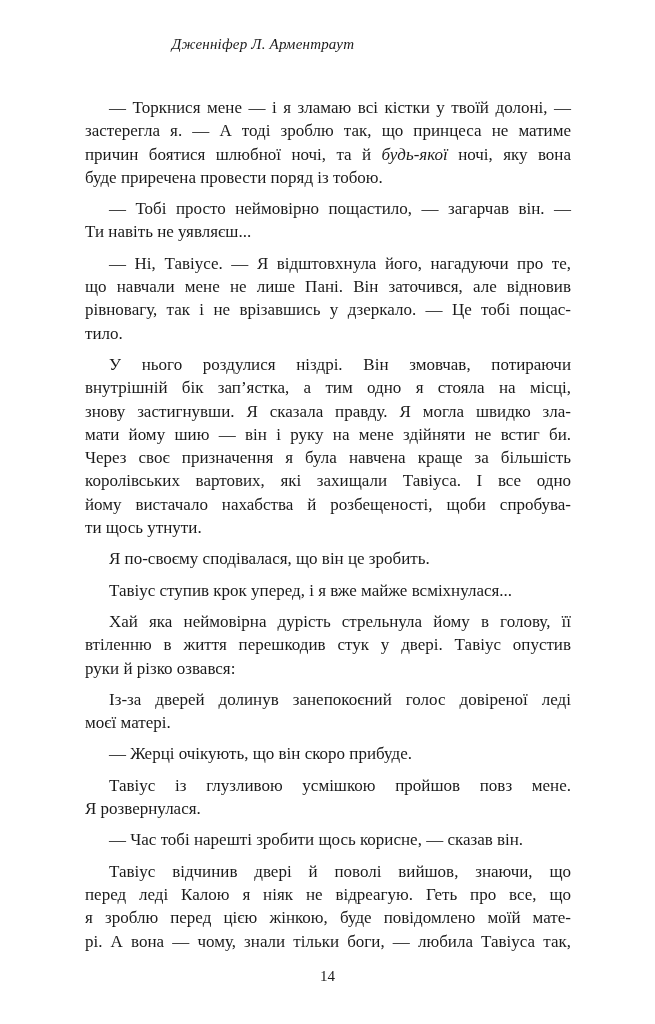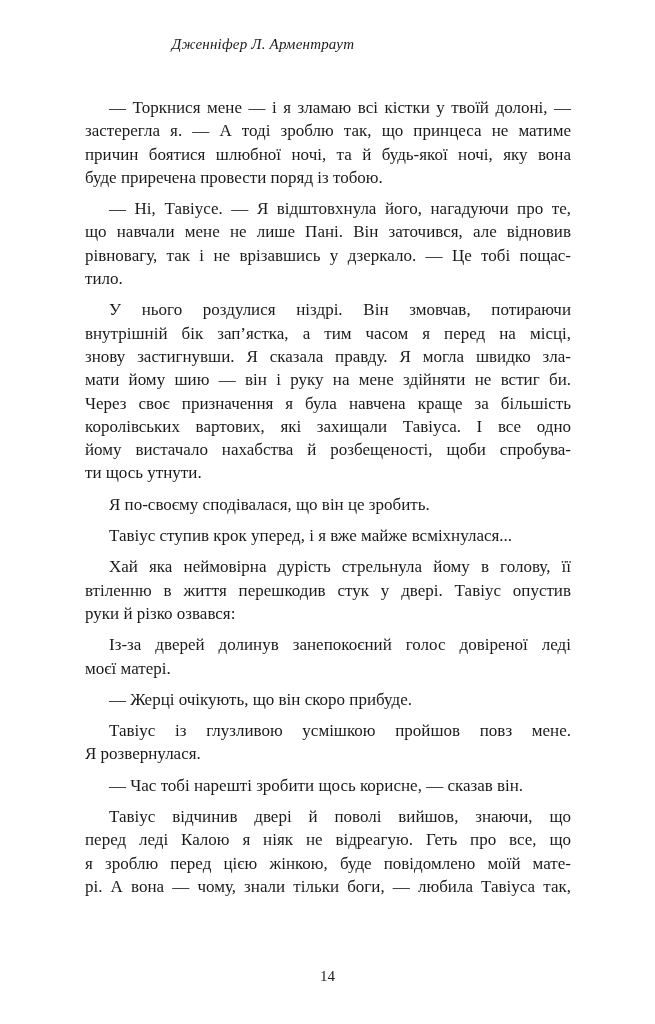--- a/index.html
+++ b/index.html
@@ -47,21 +47,21 @@
       text-align-last: justify;
       white-space: nowrap;
     }
     .para .ln.last {
       text-align-last: left;
     }
     .para .ln.first {
       padding-left: 24px;
     }
     .para { text-indent: 0; }
-    .em { }
+    .em { font-style: italic; }
     .page-number {
       position: absolute;
       top: 968px;
       left: 0;
       width: 655px;
       text-align: center;
       font-size: 15px;
       font-family: "Liberation Serif", "DejaVu Serif", serif;
     }
   </style>
@@ -73,31 +73,35 @@
 <div class="text-block">
 
   <p class="para">
     <span class="ln first">— Торкнися мене — і я зламаю всі кістки у твоїй долоні, —</span>
     <span class="ln">застерегла я. — А тоді зроблю так, що принцеса не матиме</span>
     <span class="ln"><span>причин боятися шлюбної ночі, та й </span><span class="em">будь-якої</span><span> ночі, яку вона</span></span>
     <span class="ln last">буде приречена провести поряд із тобою.</span>
   </p>
 
 
+  <p class="para">
+    <span class="ln first">— Тобі просто неймовірно пощастило, — загарчав він. —</span>
+    <span class="ln last">Ти навіть не уявляєш...</span>
+  </p>
 
   <p class="para">
     <span class="ln first">— Ні, Тавіусе. — Я відштовхнула його, нагадуючи про те,</span>
     <span class="ln">що навчали мене не лише Пані. Він заточився, але відновив</span>
     <span class="ln">рівновагу, так і не врізавшись у дзеркало. — Це тобі пощас-</span>
     <span class="ln last">тило.</span>
   </p>
 
   <p class="para">
     <span class="ln first">У нього роздулися ніздрі. Він змовчав, потираючи</span>
-    <span class="ln">внутрішній бік зап’ястка, а тим часом я перед на місці,</span>
+    <span class="ln">внутрішній бік зап’ястка, а тим одно я стояла на місці,</span>
     <span class="ln">знову застигнувши. Я сказала правду. Я могла швидко зла-</span>
     <span class="ln">мати йому шию — він і руку на мене здійняти не встиг би.</span>
     <span class="ln">Через своє призначення я була навчена краще за більшість</span>
     <span class="ln">королівських вартових, які захищали Тавіуса. І все одно</span>
     <span class="ln">йому вистачало нахабства й розбещеності, щоби спробува-</span>
     <span class="ln last">ти щось утнути.</span>
   </p>
 
   <p class="para">
     <span class="ln first last">Я по-своєму сподівалася, що він це зробить.</span>

